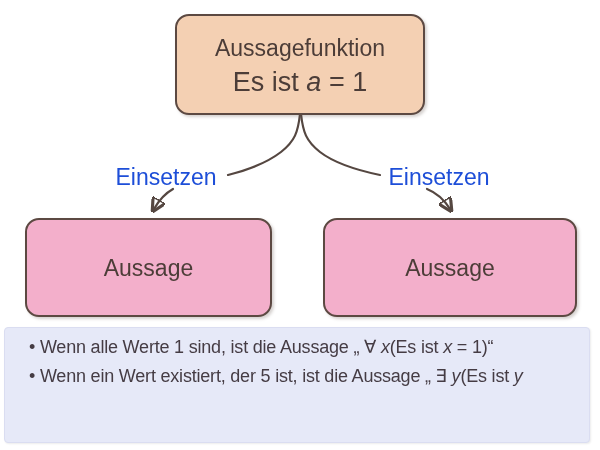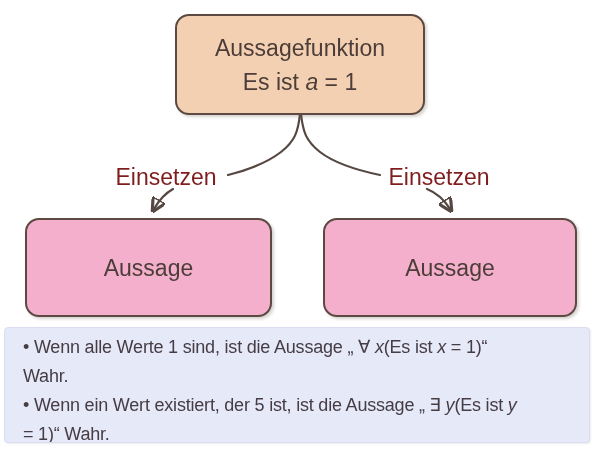--- a/index.html
+++ b/index.html
@@ -12,33 +12,33 @@
     position:absolute;box-sizing:border-box;
     border:2px solid #5C4942;border-radius:14px;
     display:flex;flex-direction:column;align-items:center;justify-content:center;
     box-shadow:2px 2px 3px rgba(90,74,68,0.25);
     color:#4C3D38;text-align:center;
   }
   .node-top{left:175px;top:14px;width:250px;height:101px;background:#F4D0B3;}
   .node-left{left:25px;top:218px;width:247px;height:99px;background:#F3AFCB;}
   .node-right{left:323px;top:218px;width:254px;height:99px;background:#F3AFCB;}
   .node-title{font-size:23px;line-height:32px;}
-  .node-formula{font-size:23px;line-height:32px;margin-top:2px;white-space:pre;}
+  .node-formula{font-size:27px;line-height:32px;margin-top:2px;white-space:pre;}
   .edge-label{
     position:absolute;top:164px;width:120px;height:27px;
-    font-size:23px;line-height:27px;color:#7f1d1d;text-align:center;white-space:nowrap;
+    font-size:23px;line-height:27px;color:#1d4ed8;text-align:center;white-space:nowrap;
   }
   .edge-label-left{left:106px;}
   .edge-label-right{left:379px;}
   .connectors{position:absolute;left:0;top:0;width:600px;height:450px;pointer-events:none;}
   .connectors path{stroke:#554741;stroke-width:2.2;fill:none;stroke-linecap:round;}
   .note{
     position:absolute;left:4px;top:327px;width:586px;height:116px;box-sizing:border-box;
     background:#E6E9F8;border:1px solid #DADDF1;border-radius:4px;
-    padding:5px 12px 0 18px;overflow:hidden;
+    padding:5px 12px 0 24px;overflow:hidden;
     color:#453C44;box-shadow:1px 1px 2px rgba(0,0,0,0.08);
   }
   .note-line{
     font-size:18px;line-height:29px;letter-spacing:-0.2px;white-space:pre;
   }
 </style>
 </head>
 <body>
 
 <div id="canvas">
@@ -66,18 +66,16 @@
   <div class="node node-left">
     <div class="node-title">Aussage</div>
   </div>
 
   <div class="node node-right">
     <div class="node-title">Aussage</div>
   </div>
 
   <div class="note">
     <div class="note-line"><span>• Wenn alle Werte 1 sind, ist die Aussage „ ∀ </span><span style="font-style: italic;">x</span><span>(Es ist </span><span style="font-style: italic;">x</span><span> = 1)“</span></div>
-    <div class="note-line"><span>Wahr.</span></div>
     <div class="note-line"><span>• Wenn ein Wert existiert, der 5 ist, ist die Aussage „ ∃ </span><span style="font-style: italic;">y</span><span>(Es ist </span><span style="font-style: italic;">y</span></div>
-    <div class="note-line"><span>= 1)“ Wahr.</span></div>
   </div>
 
 </div>
 
 </body></html>

